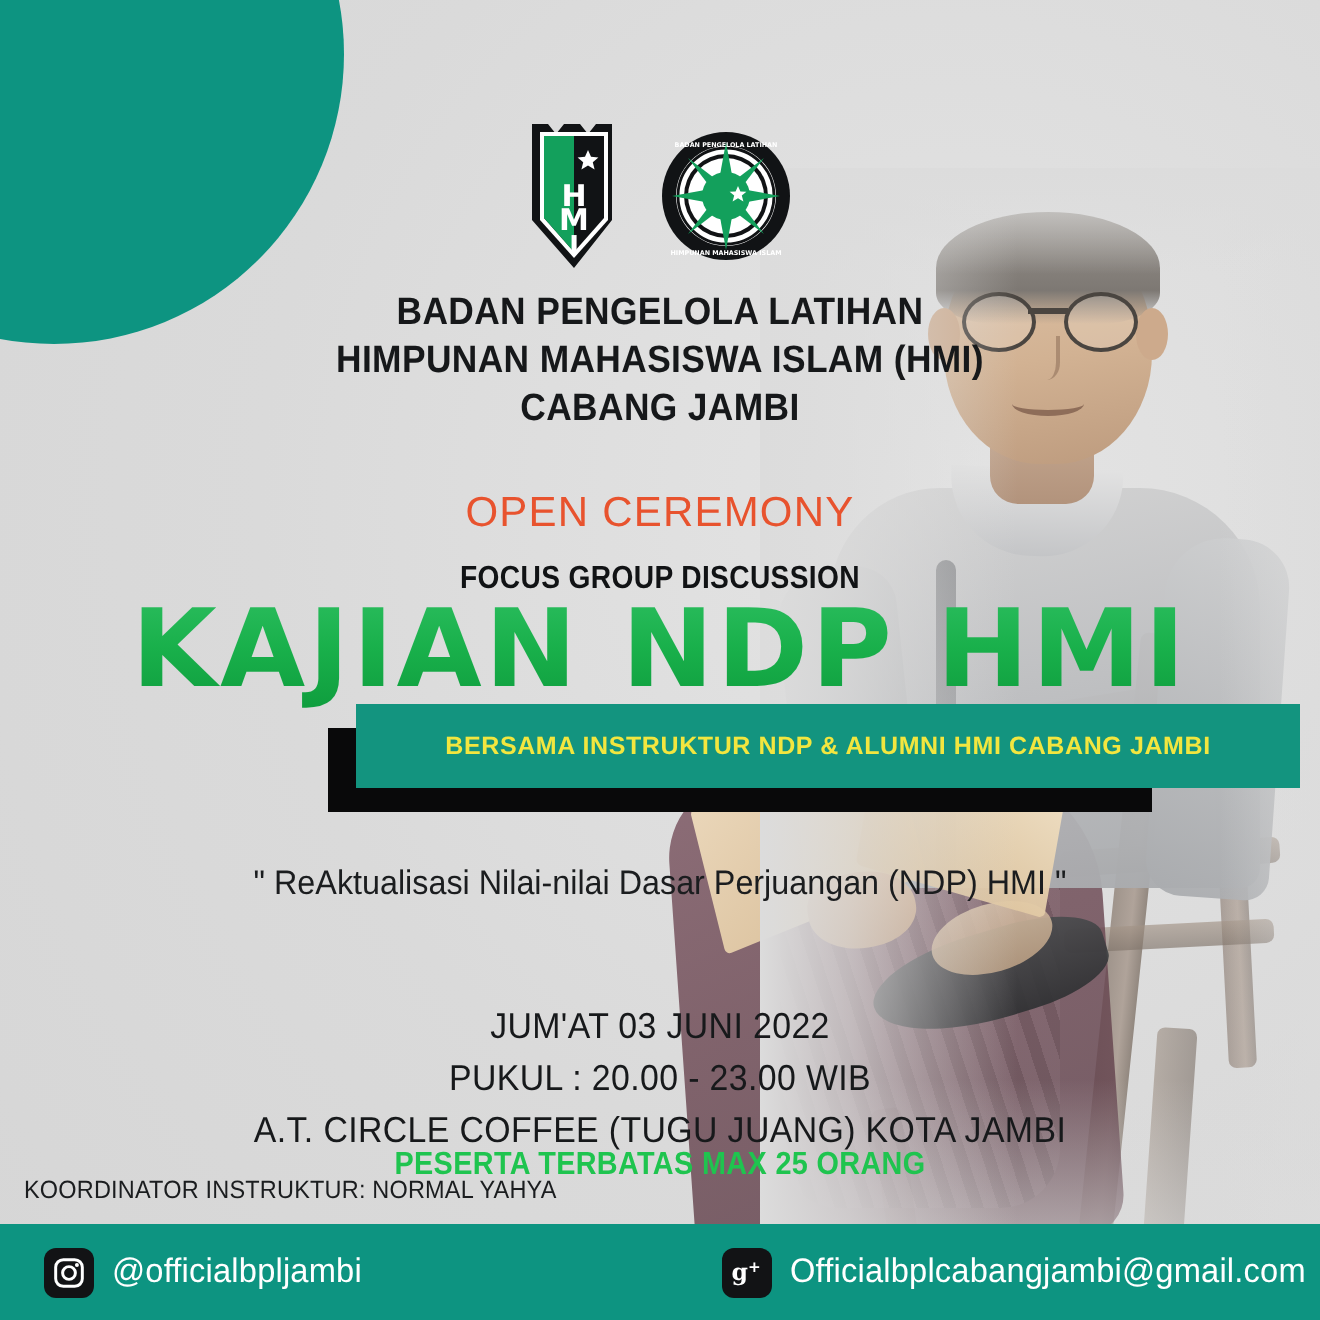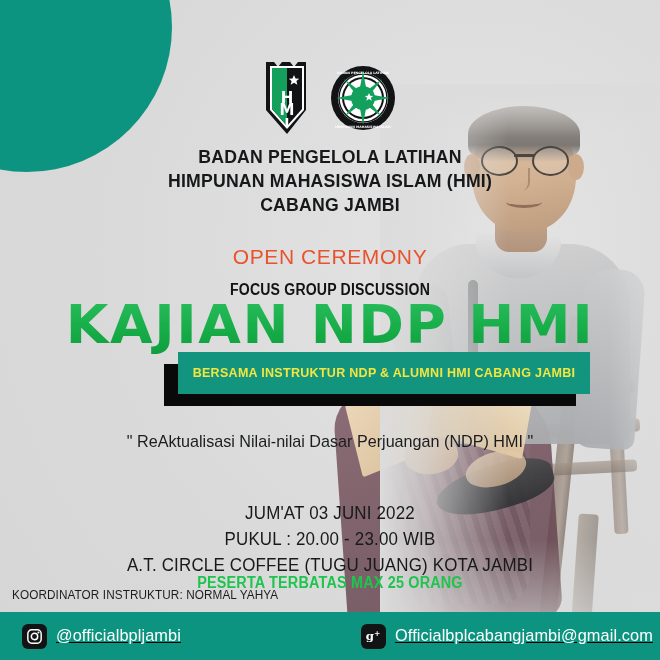--- a/index.html
+++ b/index.html
@@ -313,21 +313,21 @@
     position: absolute;
     left: -14px;
     top: 12px;
     width: 412px;
     height: 42px;
     background: #09090a;
   }
   .banner {
     position: absolute;
     left: 0; top: 0;
-    width: 412px;
+    width: 472px;
     height: 42px;
     background: #13947f;
     display: flex;
     align-items: center;
     justify-content: center;
   }
   .banner-text {
     color: #f2e63f;
     font-family: "Liberation Sans", sans-serif;
     font-weight: bold;
@@ -387,21 +387,20 @@
 
   
   .footer {
     position: absolute;
     left: 0; right: 0;
     top: 612px;
     height: 48px;
     background: #0d9481;
     display: flex;
     align-items: center;
-    text-decoration: underline;
   }
   .contact {
     display: flex;
     align-items: center;
     gap: 9px;
   }
   .contact.ig { margin-left: 22px; }
   .contact.mail { margin-left: 175px; }
   .sq-icon {
     width: 25px;

